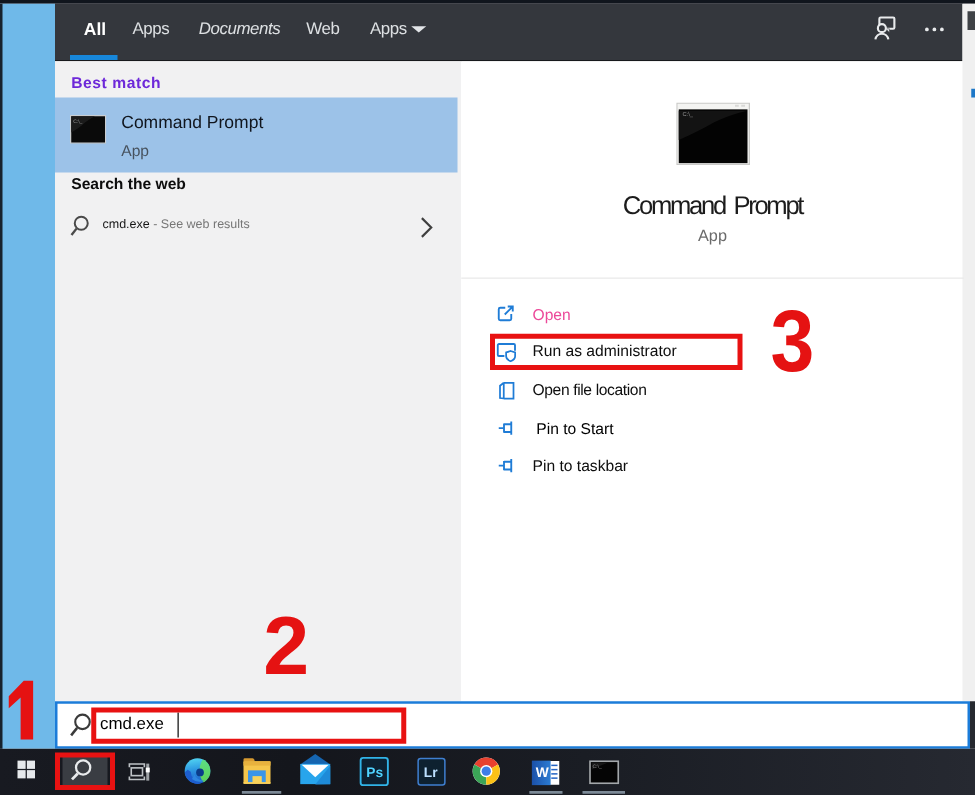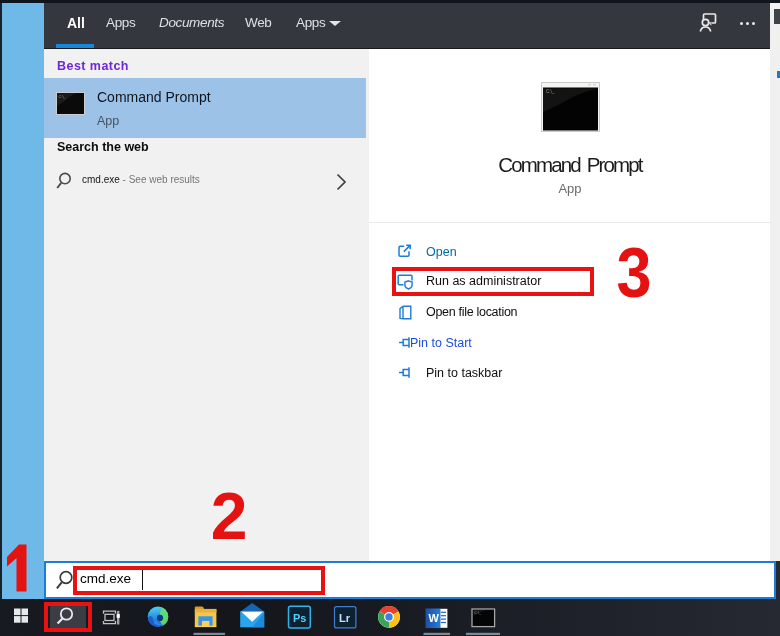--- a/index.html
+++ b/index.html
@@ -71,35 +71,35 @@
     <rect x="52" y="1.8" width="3" height="1.6" fill="#D8D8D6"></rect>
   </svg>
   <div class="abs" style="left:369px;top:155px;width:402px;text-align:center;font-size:20.5px;color:#1C1C1C;line-height:20px;letter-spacing:-1.85px;word-spacing:3px;">Command Prompt</div>
   <div class="abs" style="left:369px;top:182px;width:402px;text-align:center;font-size:13px;color:#6B6B6B;line-height:13px;">App</div>
   <div class="abs" style="left:369px;top:222px;width:402px;height:1.3px;background:#E9E9E9;"></div>
 
   <svg class="abs" style="left:397px;top:244px;" width="16" height="15" viewBox="0 0 16 15">
     <path d="M7.2,2.2 H3.2 a1.2,1.2 0 0 0 -1.2,1.2 V11 a1.2,1.2 0 0 0 1.2,1.2 h7.6 a1.2,1.2 0 0 0 1.2,-1.2 V7.2" fill="none" stroke="#1F7CD6" stroke-width="1.5"></path>
     <path d="M6.8,7.6 L13,1.4 M9.2,1.2 h4 v4" fill="none" stroke="#1F7CD6" stroke-width="1.5"></path>
   </svg>
-  <div class="abs" style="left:426px;top:245.5px;font-size:12.5px;color:#0369a1;line-height:13px;">Open</div>
+  <div class="abs" style="left:426px;top:245.5px;font-size:12.5px;color:#ec4899;line-height:13px;">Open</div>
   <svg class="abs" style="left:396.5px;top:273.5px;" width="17" height="16" viewBox="0 0 17 16">
     <path d="M15,6.5 V2.2 a1,1 0 0 0 -1,-1 H2.2 a1,1 0 0 0 -1,1 V9.8 a1,1 0 0 0 1,1 H6.5" fill="none" stroke="#1F7CD6" stroke-width="1.5"></path>
     <path d="M11.5,6.8 l3.6,1.2 v3 q0,2.6 -3.6,4 q-3.6,-1.4 -3.6,-4 v-3 z" fill="none" stroke="#1F7CD6" stroke-width="1.4"></path>
   </svg>
   <div class="abs" style="left:426px;top:275px;font-size:12.5px;color:#0E0E0E;line-height:13px;">Run as administrator</div>
   <svg class="abs" style="left:398px;top:304.5px;" width="15" height="15" viewBox="0 0 15 15">
     <path d="M5,1.2 H12.8 V13.8 H5 M5,1.2 L2,3.6 V13.4 L5,13.8 M5,1.2 V13.8" fill="none" stroke="#1F7CD6" stroke-width="1.4"></path>
   </svg>
   <div class="abs" style="left:426px;top:306px;font-size:12.5px;color:#0E0E0E;line-height:13px;letter-spacing:-0.3px;">Open file location</div>
   <svg class="abs" style="left:398px;top:335.5px;" width="16" height="13" viewBox="0 0 16 13">
     <path d="M1,6.5 H5" stroke="#1F7CD6" stroke-width="1.5" fill="none"></path>
     <path d="M5.2,2.8 V10.2 M5.2,3.4 H11 V9.6 H5.2 M11,1.2 V11.8" fill="none" stroke="#1F7CD6" stroke-width="1.5"></path>
   </svg>
-  <div class="abs" style="left:410px;top:336.5px;font-size:12.5px;color:#1d4ed8;line-height:13px;">Pin to Start</div>
+  <div class="abs" style="left:429px;top:336.5px;font-size:12.5px;color:#000000;line-height:13px;">Pin to Start</div>
   <svg class="abs" style="left:398px;top:365.5px;" width="16" height="13" viewBox="0 0 16 13">
     <path d="M1,6.5 H5" stroke="#1F7CD6" stroke-width="1.5" fill="none"></path>
     <path d="M5.2,2.8 V10.2 M5.2,3.4 H11 V9.6 H5.2 M11,1.2 V11.8" fill="none" stroke="#1F7CD6" stroke-width="1.5"></path>
   </svg>
   <div class="abs" style="left:426px;top:367px;font-size:12.5px;color:#0E0E0E;line-height:13px;">Pin to taskbar</div>
 
   <svg class="abs" style="left:55px;top:568.5px;" width="19" height="22" viewBox="0 0 19 22">
     <circle cx="11" cy="8.5" r="5.8" fill="none" stroke="#3A3A3A" stroke-width="1.7"></circle>
     <line x1="6.7" y1="13.3" x2="1.9" y2="19.3" stroke="#3A3A3A" stroke-width="2"></line>
   </svg>

